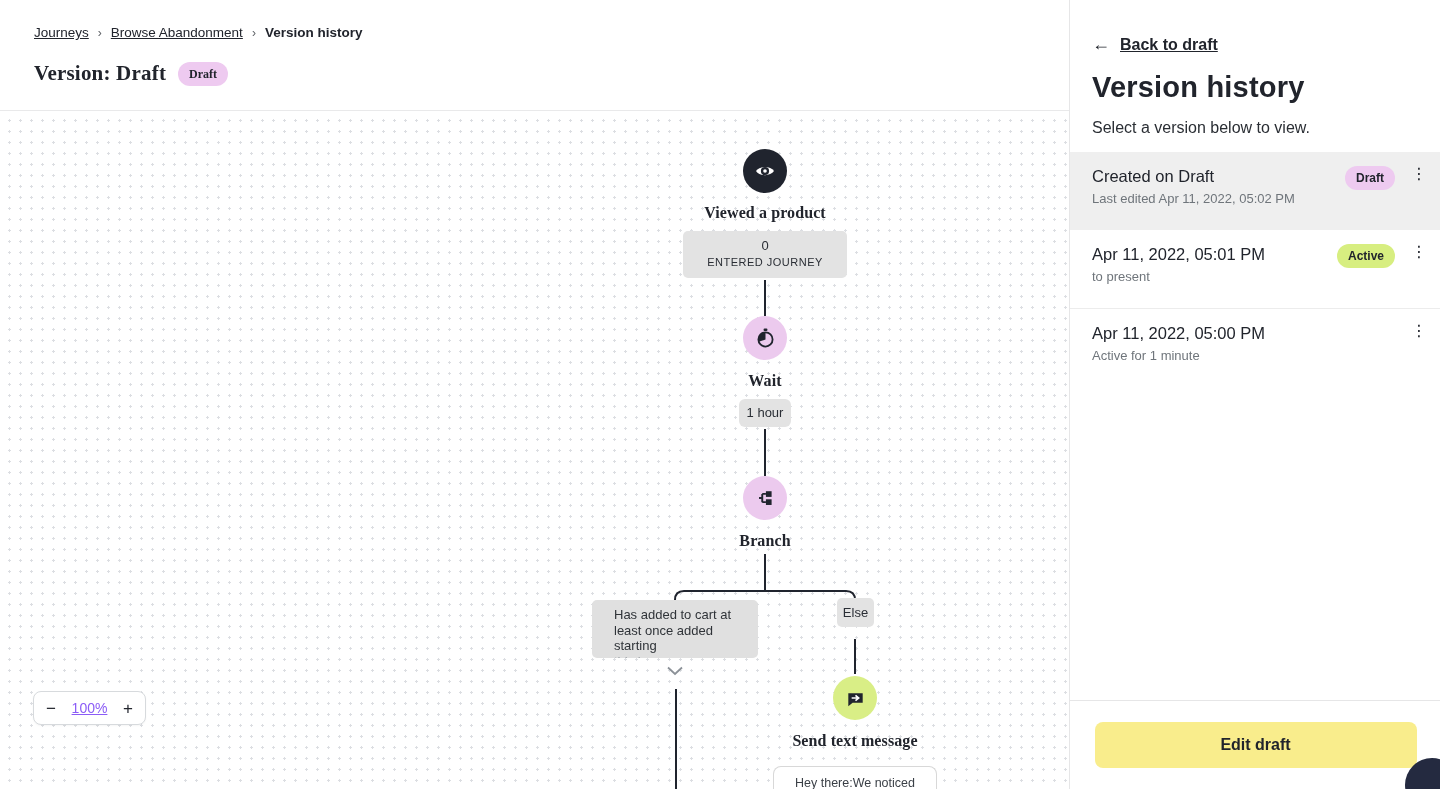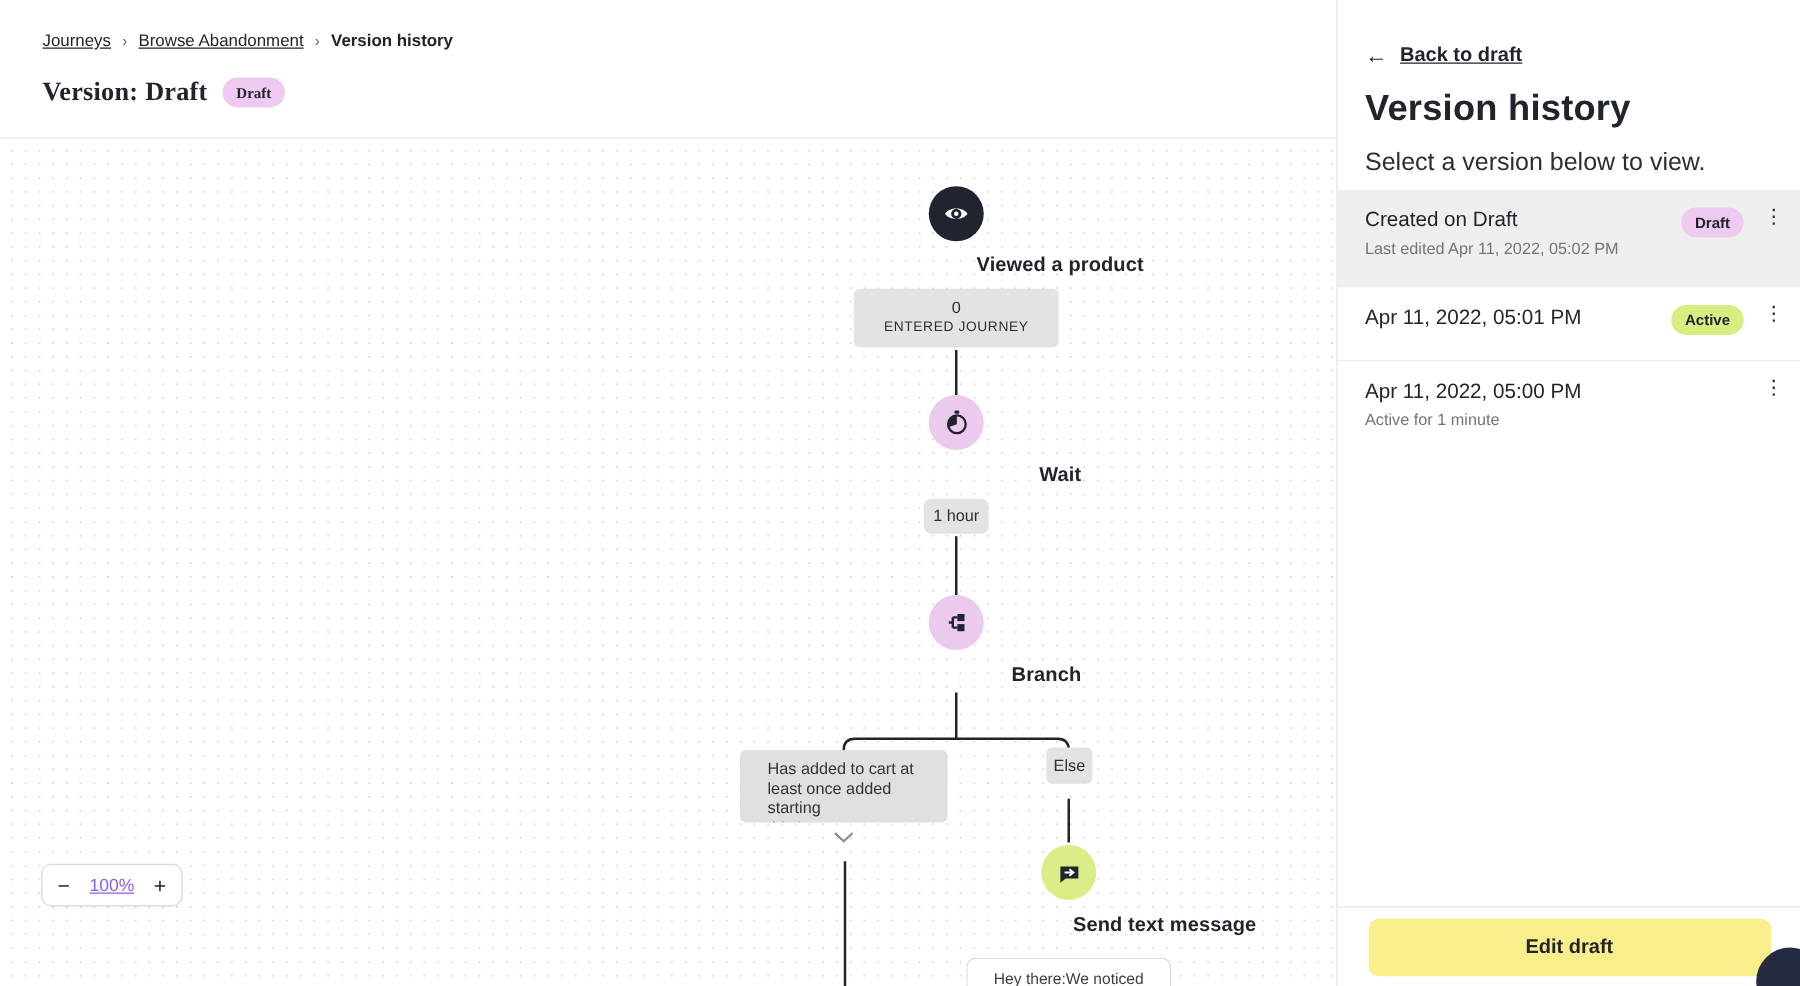--- a/index.html
+++ b/index.html
@@ -38,21 +38,21 @@
   .connectors { position:absolute; left:0; top:0; width:1069px; height:789px; z-index:1; pointer-events:none; }
 
   
   .node-circle {
     position:absolute; width:44px; height:44px; border-radius:50%;
     display:flex; align-items:center; justify-content:center; z-index:2;
   }
   .nc-dark { background:#20242e; }
   .nc-pink { background:#eccaee; }
   .nc-lime { background:#d9ee86; }
-  .node-title { position:absolute; font-size:16px; font-weight:700; text-align:right; z-index:2; letter-spacing:.1px; }
+  .node-title { position:absolute; font-size:16px; font-weight:700; text-align:center; z-index:2; letter-spacing:.1px;font-family:Liberation Serif, serif; }
   .gray-box {
     position:absolute; background:#e3e3e3; border-radius:5px; z-index:2;
     color:#2a2e35; text-align:center;
   }
   .stats-box { left:683px; top:231px; width:164px; height:47px; padding-top:7px; }
   .stats-value { font-size:13px; }
   .stats-label { font-size:11px; letter-spacing:.5px; margin-top:3px; }
   .wait-box { left:739px; top:399px; width:52px; height:28px; font-size:13px; line-height:28px; border-radius:6px; }
   .cond-box {
     left:592px; top:600px; width:166px; height:58px; border-radius:5px;
@@ -81,36 +81,36 @@
   
   .panel {
     position:absolute; left:1069px; top:0; width:371px; height:789px;
     background:#fff; border-left:1px solid #e6e6e7; z-index:5;
   }
   .panel-top { padding:34px 22px 0 22px; }
   .back-link { display:flex; align-items:center; gap:10px; font-size:16px; font-weight:700; cursor:pointer; }
   .back-link .lbl { text-decoration:underline; }
   .back-arrow { font-size:18px; font-weight:400; }
   .panel-title { font-size:29px; font-weight:800; margin-top:16px; letter-spacing:.2px; }
-  .panel-subtitle { font-size:20px; margin-top:15px; color:#2a2e34; }
+  .panel-subtitle { font-size:16px; margin-top:15px; color:#2a2e34; }
 
   .version-list { position:absolute; left:0; top:152px; width:371px; }
   .version-row { position:relative; padding:15px 22px 24px 22px; cursor:pointer; }
   .version-row.selected { background:#efefef; }
   .version-row.bordered { border-bottom:1px solid #ececec; }
   .vr-title { font-size:16.5px; color:#21242c; }
   .vr-sub { font-size:13px; color:#6f757b; margin-top:5px; }
   .vr-badge { position:absolute; right:46px; top:14px; }
   .kebab {
     position:absolute; right:14px; top:14px; font-size:16px; color:#21242c;
     letter-spacing:0; line-height:1; cursor:pointer; background:none; border:none; font-family:inherit;
   }
 
   .panel-footer {
-    position:absolute; left:0; bottom:0; width:371px; height:64px;
+    position:absolute; left:0; bottom:0; width:371px; height:89px;
     border-top:1px solid #e6e6e7; display:flex; align-items:center; justify-content:center;
   }
   .edit-btn {
     width:322px; height:46px; background:#f9ed8c; border:none; border-radius:8px;
     font-family:inherit; font-size:16px; font-weight:700; color:#21242c; cursor:pointer;
   }
 
   .chat-widget {
     position:absolute; right:-19px; bottom:-23px; width:54px; height:54px;
     border-radius:50%; background:#242a40; z-index:6; cursor:pointer;
@@ -222,20 +222,21 @@
 
       <div class="version-row selected">
         <div class="vr-title">Created on Draft</div>
         <div class="vr-sub">Last edited Apr 11, 2022, 05:02 PM</div>
         <span class="pill pill-pink vr-badge">Draft</span>
         <button class="kebab">⋮</button>
       </div>
 
       <div class="version-row bordered">
         <div class="vr-title">Apr 11, 2022, 05:01 PM</div>
+        <div class="vr-sub">to present</div>
         <span class="pill pill-lime vr-badge">Active</span>
         <button class="kebab">⋮</button>
       </div>
 
       <div class="version-row">
         <div class="vr-title">Apr 11, 2022, 05:00 PM</div>
         <div class="vr-sub">Active for 1 minute</div>
         <button class="kebab">⋮</button>
       </div>
 

